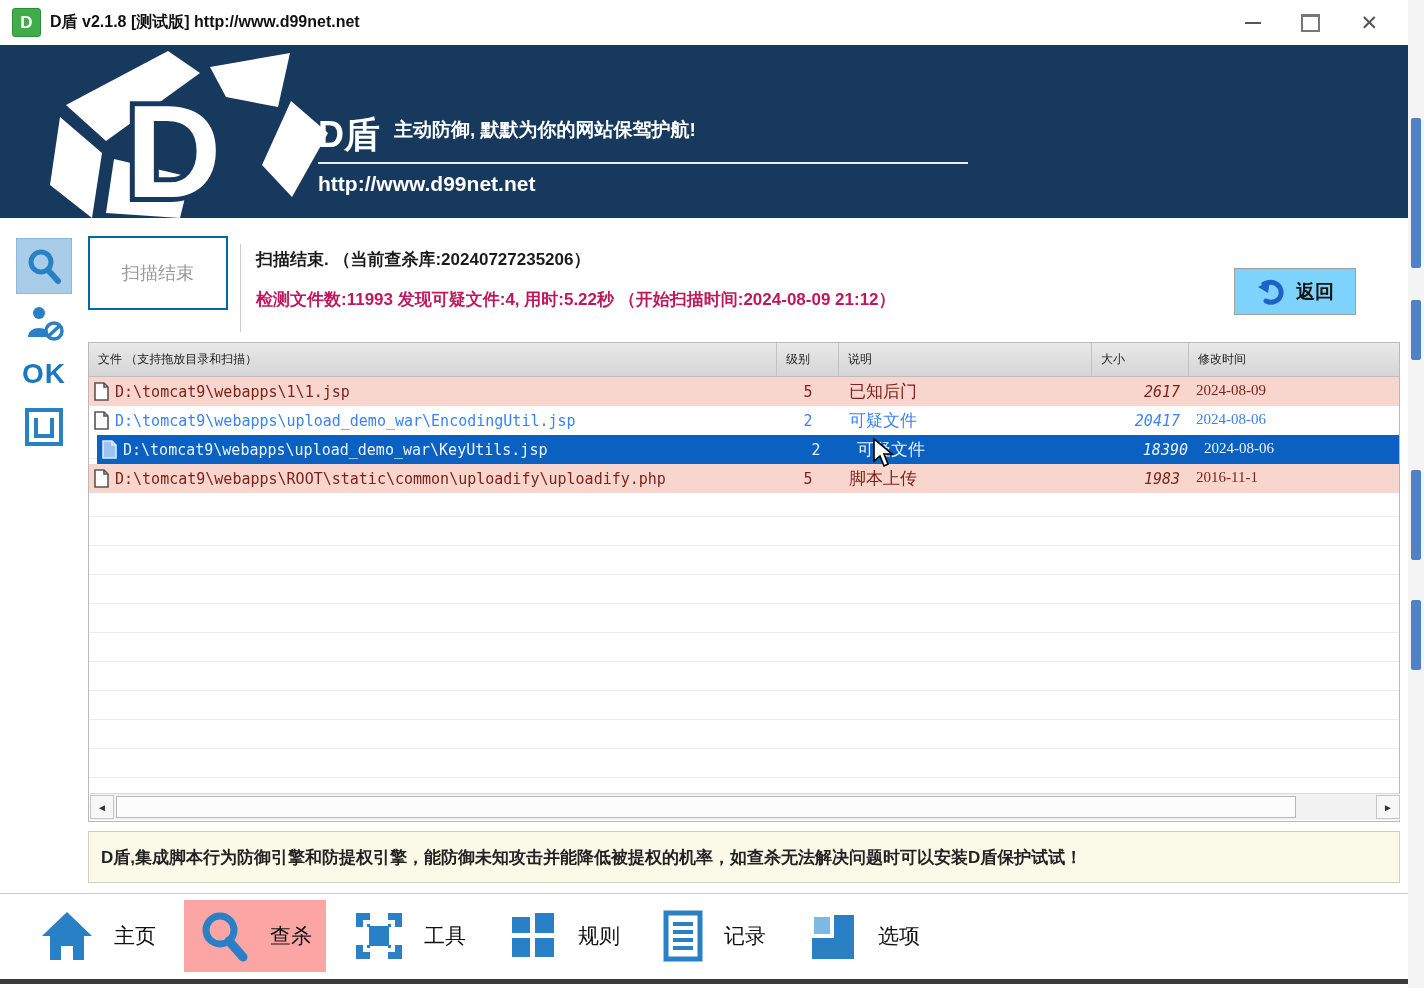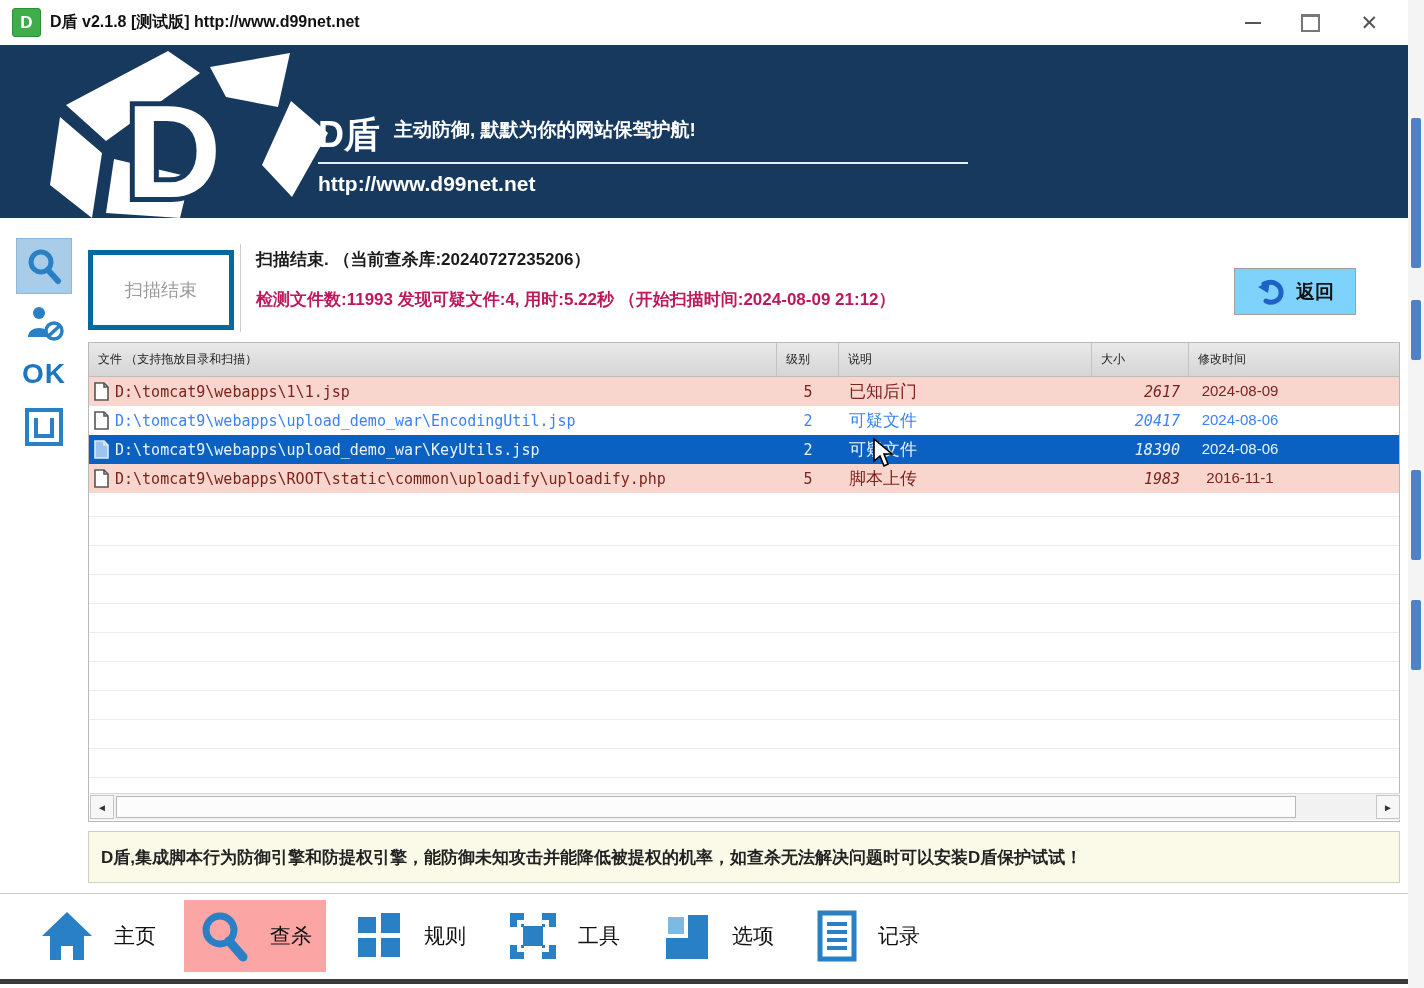--- a/index.html
+++ b/index.html
@@ -32,51 +32,51 @@
   
   .sidebar{left:0;top:218px;width:88px;height:670px;display:flex;flex-direction:column;align-items:center;}
   .side-btn{width:54px;height:54px;display:flex;align-items:center;justify-content:center;margin-top:20px;}
   .side-btn.sel{background:#a9cde9;border:1px solid #8cb8dc;}
   .side-btn.small{width:46px;height:42px;margin-top:8px;}
   .ok-label{font-size:28px;font-weight:bold;color:#1a77c0;margin-top:14px;letter-spacing:1px;
     font-family:"Liberation Sans",sans-serif;}
   .side-window-icon{margin-top:16px;}
   
   .scan-panel{left:88px;top:232px;width:1312px;height:108px;}
-  .scan-btn{position:absolute;left:0;top:18px;width:136px;height:70px;background:#fff;border:5px solid #0369a1;
+  .scan-btn{position:absolute;left:0;top:4px;width:136px;height:70px;background:#fff;border:2px solid #0369a1;
     color:#9a9a9a;font-size:18px;display:flex;align-items:center;justify-content:center;}
   .scan-divider{position:absolute;left:152px;top:12px;width:1px;height:88px;background:#cccccc;}
   .status-line1{position:absolute;left:168px;top:16px;font-size:17px;color:#1b1b1b;font-weight:bold;}
   .status-line2{position:absolute;left:168px;top:56px;font-size:17px;color:#be185d;font-weight:bold;}
   .return-btn{position:absolute;right:44px;top:36px;width:120px;height:45px;background:#7dd3fc;border:1px solid #9f9f9f;
     display:flex;align-items:center;justify-content:center;gap:12px;font-size:19px;font-weight:bold;color:#111;}
   
   .filetable{left:88px;top:342px;width:1312px;height:480px;border:1px solid #b9b9b9;box-sizing:border-box;
     background:repeating-linear-gradient(to bottom,#ffffff 0 28px,#ededed 28px 29px);}
   .thead{display:flex;height:33px;background:linear-gradient(#e9e9e9,#d5d5d5);border-bottom:1px solid #bdbdbd;
     font-size:12px;color:#222;}
   .th{display:flex;align-items:center;border-right:1px solid #c2c2c2;box-sizing:border-box;padding-left:9px;}
   .th-file{width:688px;}
   .th-level{width:62px;}
   .th-desc{width:253px;}
   .th-size{width:97px;}
   .th-date{flex:1;border-right:none;}
   .trow{display:flex;height:29px;align-items:center;font-size:15px;cursor:default;}
   .trow.pink{background:#f8d5cd;color:#7d231c;}
   .trow.plain{background:#ffffff;color:#3b82f6;}
-  .trow.selected{background:#0b61c2;color:#eaf3fe;}
+  .trow.selected{background:#0b61c2;color:#eaf3fe;margin-left:8px;}
   .td{box-sizing:border-box;overflow:hidden;white-space:nowrap;}
   .td-file{width:688px;display:flex;align-items:center;padding-left:5px;}
   .td-file .path{font-family:"DejaVu Sans Mono","Liberation Mono",monospace;font-size:15px;margin-left:6px;}
   .td-level{width:62px;text-align:center;font-family:"DejaVu Sans Mono","Liberation Mono",monospace;}
   .td-desc{width:253px;padding-left:10px;font-size:17px;}
   .td-size{width:97px;text-align:right;padding-right:9px;font-family:"DejaVu Sans Mono","Liberation Mono",monospace;font-style:italic;}
   .td-date{flex:1;padding-left:7px;}
   .td-date span{display:inline-block;width:88px;overflow:hidden;white-space:nowrap;
-    font-family:Liberation Sans, sans-serif;text-align:center;}
+    font-family:Liberation Serif, serif;}
   .file-ico{flex:0 0 auto;}
   
   .hscroll{position:absolute;left:1px;bottom:1px;width:1310px;height:26px;background:#f2f2f2;
     border-top:1px solid #d9d9d9;display:flex;align-items:center;}
   .hs-arrow{width:24px;height:24px;background:#f7f7f7;border:1px solid #c6c6c6;box-sizing:border-box;
     display:flex;align-items:center;justify-content:center;font-size:10px;color:#333;}
   .hs-thumb{height:22px;margin:0 2px;flex:0 0 1180px;background:#fcfcfc;border:1px solid #b8b8b8;box-sizing:border-box;}
   .hs-track-rest{flex:1;}
   
   .infobar{left:88px;top:831px;width:1312px;height:52px;background:#fbfae8;border:1px solid #cfcfc2;
@@ -261,58 +261,58 @@
   <div class="nav-item sel">
     <svg width="52" height="52" viewBox="0 0 52 52">
       <circle cx="22" cy="20" r="14" fill="none" stroke="#2980c4" stroke-width="7"></circle>
       <line x1="31" y1="31" x2="45" y2="47" stroke="#2980c4" stroke-width="9" stroke-linecap="round"></line>
     </svg>
     <span>查杀</span>
   </div>
 
   <div class="nav-item">
     <svg width="50" height="50" viewBox="0 0 50 50">
-      <rect x="4" y="6" width="18" height="16" fill="#2980c4"></rect>
-      <rect x="27" y="2" width="19" height="20" fill="#2980c4"></rect>
-      <rect x="4" y="27" width="18" height="19" fill="#2980c4"></rect>
-      <rect x="27" y="27" width="19" height="19" fill="#2980c4"></rect>
-    </svg>
-    <span>规则</span>
-  </div>
-
-  <div class="nav-item">
-    <svg width="50" height="50" viewBox="0 0 50 50">
       <rect x="2" y="2" width="14" height="14" fill="#2980c4"></rect>
         <rect x="34" y="2" width="14" height="14" fill="#2980c4"></rect>
       <rect x="2" y="34" width="14" height="14" fill="#2980c4"></rect>
         <rect x="34" y="34" width="14" height="14" fill="#2980c4"></rect>
       <rect x="15" y="15" width="20" height="20" fill="#2980c4"></rect>
       <rect x="11" y="11" width="28" height="28" fill="none" stroke="#ffffff" stroke-width="4"></rect>
     </svg>
     <span>工具</span>
   </div>
 
   <div class="nav-item">
     <svg width="50" height="50" viewBox="0 0 50 50">
-      <rect x="4" y="4" width="42" height="44" fill="#2980c4"></rect>
-      <rect x="4" y="4" width="20" height="21" fill="#7db9e0" stroke="#ffffff" stroke-width="4"></rect>
-    </svg>
-    <span>选项</span>
+      <rect x="4" y="6" width="18" height="16" fill="#2980c4"></rect>
+      <rect x="27" y="2" width="19" height="20" fill="#2980c4"></rect>
+      <rect x="4" y="27" width="18" height="19" fill="#2980c4"></rect>
+      <rect x="27" y="27" width="19" height="19" fill="#2980c4"></rect>
+    </svg>
+    <span>规则</span>
   </div>
 
   <div class="nav-item">
     <svg width="42" height="52" viewBox="0 0 42 52">
       <rect x="4" y="3" width="34" height="46" fill="none" stroke="#2980c4" stroke-width="5"></rect>
       <line x1="11" y1="14" x2="31" y2="14" stroke="#2980c4" stroke-width="4"></line>
       <line x1="11" y1="22" x2="31" y2="22" stroke="#2980c4" stroke-width="4"></line>
       <line x1="11" y1="30" x2="31" y2="30" stroke="#2980c4" stroke-width="4"></line>
       <line x1="11" y1="38" x2="31" y2="38" stroke="#2980c4" stroke-width="4"></line>
     </svg>
     <span>记录</span>
   </div>
+
+  <div class="nav-item">
+    <svg width="50" height="50" viewBox="0 0 50 50">
+      <rect x="4" y="4" width="42" height="44" fill="#2980c4"></rect>
+      <rect x="4" y="4" width="20" height="21" fill="#7db9e0" stroke="#ffffff" stroke-width="4"></rect>
+    </svg>
+    <span>选项</span>
+  </div>
 </div>
 
 <div class="abs bottom-line"></div>
 
 <div class="abs edge-strip">
   <div class="patch" style="top:118px;height:150px;"></div>
   <div class="patch" style="top:300px;height:60px;"></div>
   <div class="patch" style="top:470px;height:90px;"></div>
   <div class="patch" style="top:600px;height:70px;"></div>
 </div>

